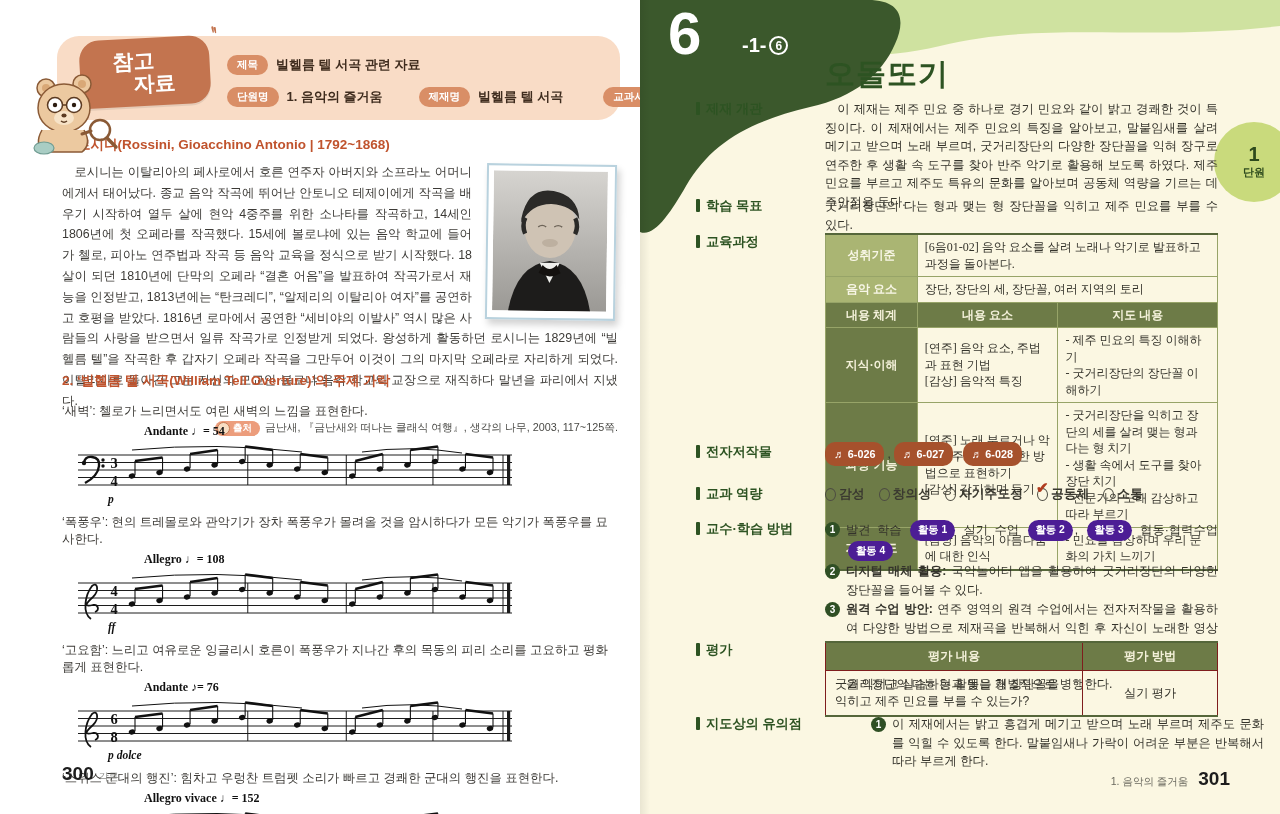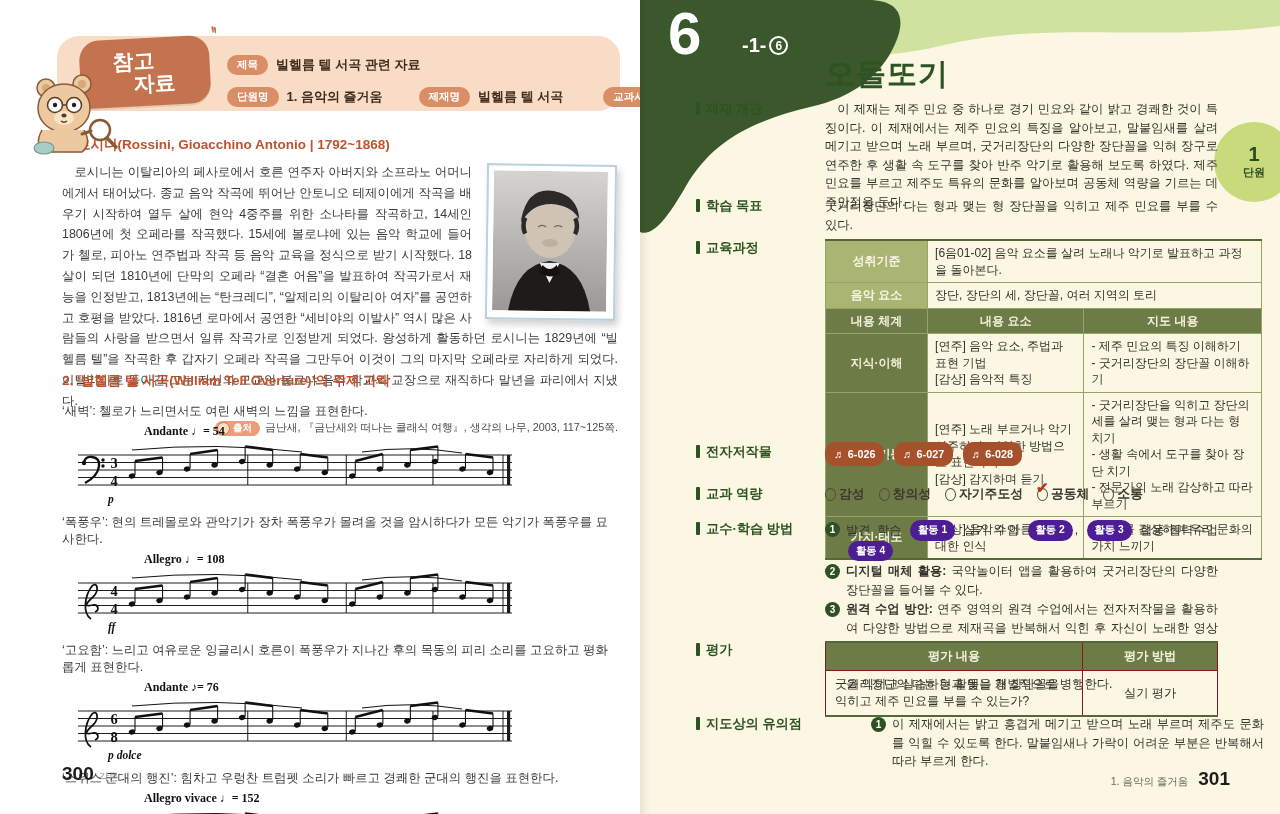--- a/index.html
+++ b/index.html
@@ -5,21 +5,21 @@
   html,body{margin:0;padding:0;background:#e9e9e9;}
   *{box-sizing:border-box;}
   body{font-family:"Liberation Sans", sans-serif;}
   .spread{position:relative;width:1280px;height:814px;background:#fff;overflow:hidden;}
   .page{position:absolute;top:0;height:814px;width:640px;overflow:hidden;}
   .page-left{left:0;background:#ffffff;}
   .page-right{left:640px;background:#fbf7e2;}
   .gutter{position:absolute;left:640px;top:0;width:10px;height:100%;background:linear-gradient(90deg,rgba(0,0,0,.07),rgba(0,0,0,0));z-index:5;}
 
   
-  .band{position:absolute;left:57px;top:36px;width:563px;height:75px;background:#f9dcc6;border-radius:22px;}
+  .band{position:absolute;left:57px;top:36px;width:563px;height:84px;background:#f9dcc6;border-radius:22px;}
   .band-rows{position:absolute;left:170px;top:10px;right:14px;}
   .band-row{display:flex;align-items:center;margin-top:6px;height:26px;}
   .pill{background:#d98e66;color:#fff;font-size:10.5px;font-weight:bold;border-radius:999px;padding:3px 10px;white-space:nowrap;}
   .band-val{font-size:13px;font-weight:bold;color:#3f2c1e;margin-left:8px;white-space:nowrap;}
   .band-div{width:1px;height:20px;background:#e3b99c;margin:0 14px 0 26px;}
   .grp{display:flex;align-items:center;}
   .grp+.grp{margin-left:36px;}
 
   .ref-badge{position:absolute;left:80px;top:38px;width:130px;height:68px;background:#c3744f;border-radius:20px 20px 20px 6px;transform:rotate(-3deg);color:#fff;font-weight:800;font-size:21px;line-height:1.1;display:flex;flex-direction:column;justify-content:center;align-items:center;z-index:3;box-shadow:0 2px 0 rgba(0,0,0,.08);}
   .ref-badge .l1{margin-right:22px;}
@@ -53,21 +53,21 @@
   .unit-tab{position:absolute;left:574px;top:122px;width:80px;height:80px;border-radius:50%;background:#c9da7c;z-index:2;display:flex;flex-direction:column;align-items:center;justify-content:center;color:#2d4a1c;}
   .unit-tab .n{font-size:20px;font-weight:800;line-height:1;}
   .unit-tab .t{font-size:11px;font-weight:800;margin-top:1px;}
 
   .r-row{position:absolute;left:56px;width:522px;display:flex;z-index:3;}
   .r-label{width:129px;flex:none;font-size:13.2px;font-weight:800;color:#2d5322;display:flex;align-items:flex-start;line-height:1.35;}
   .r-label .bar{width:4px;height:13px;background:#2d5322;border-radius:1px;margin:2px 6px 0 0;flex:none;}
   .r-content{width:393px;flex:none;font-size:12.3px;line-height:18.6px;color:#34332b;text-align:justify;}
   .pre{white-space:pre-line;}
 
-  table.gtab{border-collapse:collapse;width:437px;border-top:2px solid #55663a;border-bottom:2px solid #55663a;}
+  table.gtab{border-collapse:collapse;width:393px;border-top:2px solid #55663a;border-bottom:2px solid #55663a;}
   table.gtab td{border:1px solid #97a468;padding:4px 7px;font-size:12px;line-height:16.5px;vertical-align:middle;}
   td.lt{background:#aab573;color:#f8f6e6;text-align:center;font-weight:bold;width:92px;}
   td.hd{background:#6d7b47;color:#f4f1da;text-align:center;font-weight:bold;}
   td.val{color:#34332b;background:transparent;text-align:left;}
   td.ctr{text-align:center;}
 
   .asset-badges{display:flex;align-items:center;gap:3px;margin-top:-1px;}
   .abadge{display:inline-flex;align-items:center;gap:3px;background:#a6512c;color:#fff;font-size:10.8px;font-weight:bold;border-radius:10px;padding:2.5px 9px;}
   .sep{color:#34332b;font-size:12px;}
 
@@ -470,21 +470,21 @@
     </div>
 
     <div class="r-row" style="top:197px;">
       <div class="r-label">
           <span class="bar"></span>
           <span>학습 목표</span>
         </div>
       <div class="r-content">굿거리장단의 다는 형과 맺는 형 장단꼴을 익히고 제주 민요를 부를 수 있다.</div>
     </div>
 
-    <div class="r-row" style="top:239px;">
+    <div class="r-row" style="top:233px;font-family:Liberation Serif, serif;">
       <div class="r-label">
           <span class="bar"></span>
           <span>교육과정</span>
         </div>
       <div class="r-content">
         <table class="gtab">
           <colgroup>
               <col style="width:92px;">
               <col style="width:141px;">
               <col style="width:160px;">

